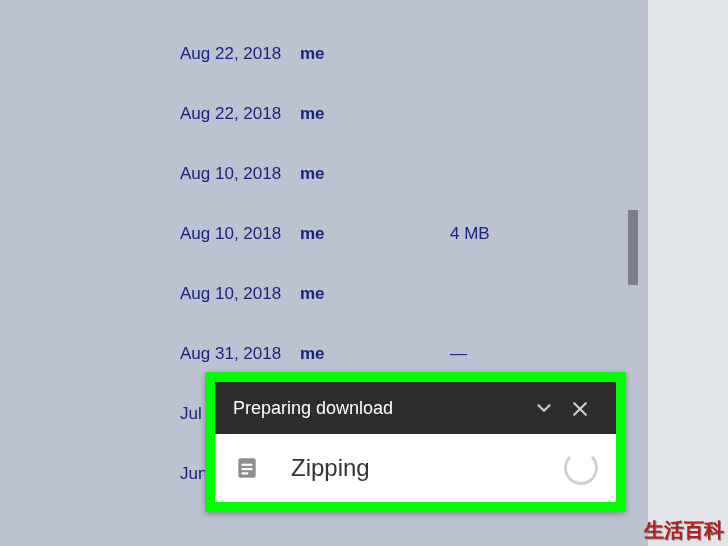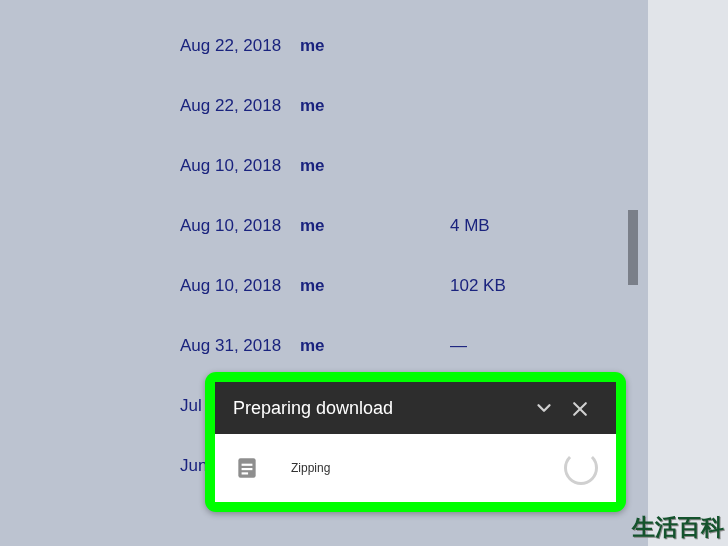--- a/index.html
+++ b/index.html
@@ -34,21 +34,21 @@
     width: 80px;
     height: 100%;
     background: #e1e4e9;
   }
   .list-area {
     position: absolute;
     left: 0;
     top: 0;
     width: 620px;
     height: 546px;
-    padding-top: 16px;
+    padding-top: 24px;
     box-sizing: border-box;
   }
   .file-row {
     display: flex;
     align-items: center;
     height: 60px;
     padding-left: 180px;
     font-size: 17px;
     color: var(--text-blue);
     white-space: nowrap;
@@ -75,21 +75,20 @@
   
   .download-wrap {
     position: absolute;
     left: 205px;
     top: 372px;
     width: 421px;
     background: var(--highlight);
     padding: 10px;
     box-sizing: border-box;
     box-shadow: 0 2px 6px rgba(0,0,0,0.3);
-    border-radius: 11px;
   }
   .download-header {
     background: var(--download-header);
     color: var(--download-header-text);
     display: flex;
     align-items: center;
     height: 52px;
     font-size: 18px;
     padding: 0 18px;
   }
@@ -116,21 +115,21 @@
     width: 28px;
     height: 28px;
     display: inline-flex;
     align-items: center;
     justify-content: center;
     margin-right: 30px;
   }
   .zip-text {
     flex: 1;
     color: #333333;
-    font-size: 12px;
+    font-size: 24px;
   }
   .spinner {
     width: 28px;
     height: 28px;
     border: 3px solid #d0d0d0;
     border-top-color: transparent;
     border-radius: 50%;
   }
 
   
@@ -139,22 +138,22 @@
     right: 4px;
     bottom: 4px;
     font-size: 14px;
     color: #aaaaaa;
     text-align: right;
     line-height: 1.2;
     pointer-events: none;
   }
   .watermark .cn {
     font-weight: bold;
-    font-size: 23px;
-    color: #14532d;
+    font-size: 20px;
+    color: #b91c1c;
     text-shadow: 1px 1px 0 #888;
   }
 </style>
 </head>
 <body>
 
 <div class="page">
   <div class="right-panel"></div>
 
   <div class="list-area">
@@ -171,21 +170,20 @@
       <span class="file-owner">me</span>
     </div>
     <div class="file-row">
       <span class="file-date">Aug 10, 2018</span>
       <span class="file-owner">me</span>
       <span class="file-size">4 MB</span>
     </div>
     <div class="file-row">
       <span class="file-date">Aug 10, 2018</span>
       <span class="file-owner">me</span>
-      <span class="file-size">102 KB</span>
     </div>
     <div class="file-row">
       <span class="file-date">Aug 31, 2018</span>
       <span class="file-owner">me</span>
       <span class="file-size">—</span>
     </div>
     <div class="file-row">
       <span class="file-date">Jul 2</span>
       <span class="file-owner"></span>
       <span class="file-size"></span>

